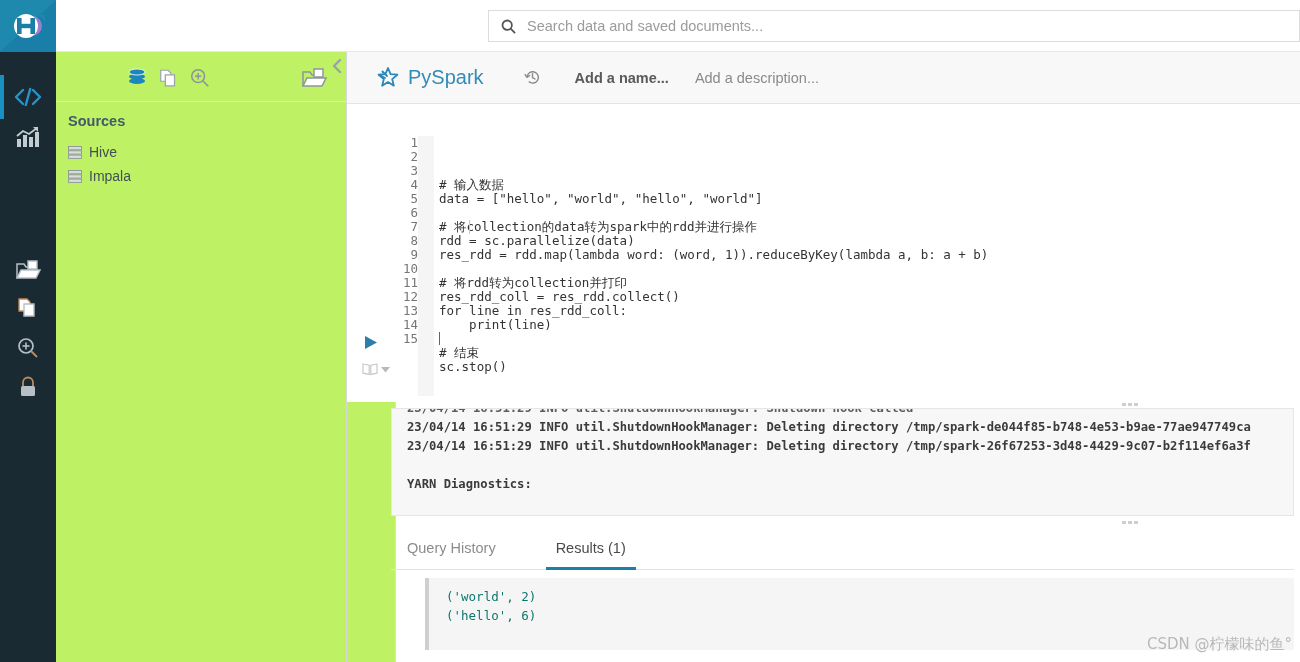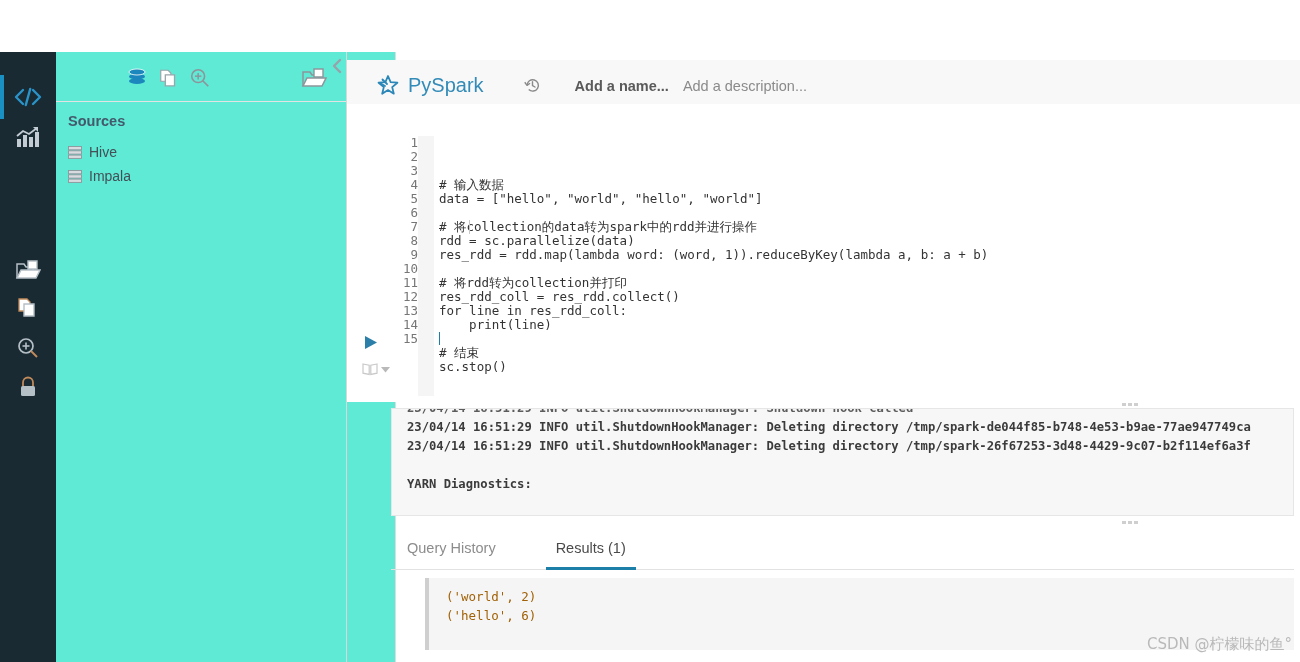--- a/index.html
+++ b/index.html
@@ -72,21 +72,21 @@
     content: "";
     position: absolute; left: 0; top: 0;
     width: 4px; height: 44px;
     background: #1a8fc1;
   }
 
   
   .assist {
     position: absolute; left: 56px; top: 52px;
     width: 340px; height: 610px;
-    background: #5eead4;
+    background: #bef264;
     border-right: 1px solid #dddddd;
   }
   .assist-toolbar {
     position: absolute; left: 0; top: 0;
     width: 290px; height: 50px;
     border-bottom: 1px solid #e3e3e3;
   }
   .assist-tool {
     position: absolute; top: 13px;
     width: 26px; height: 26px;
@@ -110,40 +110,40 @@
     width: 1px; height: 610px;
     background: #d8d8d8;
   }
   .collapse-chevron {
     position: absolute; left: 331px; top: 58px;
     cursor: pointer;
   }
 
   
   .ed-header {
-    position: absolute; left: 347px; top: 60px;
+    position: absolute; left: 347px; top: 52px;
     width: 953px; height: 52px;
     background: #f8f8f8;
     border-bottom: 1px solid #e4e4e4;
     display: flex; align-items: center;
   }
   .spark-logo { margin-left: 30px; display: flex; align-items: center; }
   .ed-title {
     margin-left: 9px;
     font-size: 20px; color: #338bb8;
     cursor: pointer;
   }
   .hist-icon { margin-left: 40px; cursor: pointer; display: flex; }
   .ed-name {
     margin-left: 34px;
     font-size: 14.5px; font-weight: bold; color: #5a5a5a;
     cursor: pointer;
   }
   .ed-desc {
-    margin-left: 14px;
+    margin-left: 26px;
     font-size: 14.5px; color: #8a8a8a;
     cursor: pointer;
   }
 
   
   .ed-area {
     position: absolute; left: 347px; top: 104px;
     width: 953px; height: 298px;
     background: #ffffff;
   }
@@ -241,36 +241,60 @@
   }
   .results-box {
     position: absolute; left: 425px; top: 578px;
     width: 869px; height: 72px;
     background: #f5f5f5;
     border-left: 4px solid #cfcfcf;
     padding: 9px 0 0 17px;
     font-family: "DejaVu Sans Mono", "Liberation Mono", monospace;
     font-size: 12.5px;
     line-height: 19px;
-    color: #a16207;
+    color: #0f766e;
     white-space: pre;
   }
 
   .watermark {
     position: absolute; right: 8px; bottom: 8px;
     font-size: 15px; color: #b9b9b9;
     font-family: "DejaVu Sans", sans-serif;
     user-select: none;
   }
 </style>
 </head>
 <body>
 
 <div id="app">
 
+  <div class="topbar">
+
+    <div class="logo-box">
+      <div class="tri"></div>
+      <svg class="logo-svg" width="34" height="34" viewBox="0 0 34 34">
+        <circle cx="21" cy="17" r="10" fill="#9b7fcf"></circle>
+        <circle cx="15" cy="17" r="12" fill="#ffffff"></circle>
+        <rect x="6" y="9" width="4.6" height="16" fill="#1a7fa8"></rect>
+        <rect x="19.4" y="9" width="4.6" height="16" fill="#1a7fa8"></rect>
+        <rect x="6" y="14.8" width="18" height="4.4" fill="#1a7fa8"></rect>
+        <path d="M27 6 L34 6 L34 12 Z" fill="#1e88ad"></path>
+      </svg>
+    </div>
+
+    <div class="search-wrap">
+      <span class="search-icon">
+        <svg width="15" height="15" viewBox="0 0 16 16">
+          <circle cx="6.6" cy="6.6" r="5" fill="none" stroke="#555" stroke-width="1.9"></circle>
+          <line x1="10.3" y1="10.3" x2="15" y2="15" stroke="#555" stroke-width="1.9"></line>
+        </svg>
+      </span>
+      <input class="search-input" type="text" placeholder="Search data and saved documents..." style="">
+    </div>
+  </div>
 
   <div class="rail">
 
     <div class="rail-item active" style="top:23px">
       <svg width="28" height="20" viewBox="0 0 28 20">
         <polyline points="9,3 2,10 9,17" fill="none" stroke="#2a93c8" stroke-width="2.4" stroke-linecap="round" stroke-linejoin="round"></polyline>
         <polyline points="19,3 26,10 19,17" fill="none" stroke="#2a93c8" stroke-width="2.4" stroke-linecap="round" stroke-linejoin="round"></polyline>
         <line x1="16.2" y1="2" x2="11.8" y2="18" stroke="#2a93c8" stroke-width="2.4" stroke-linecap="round"></line>
       </svg>
     </div>

